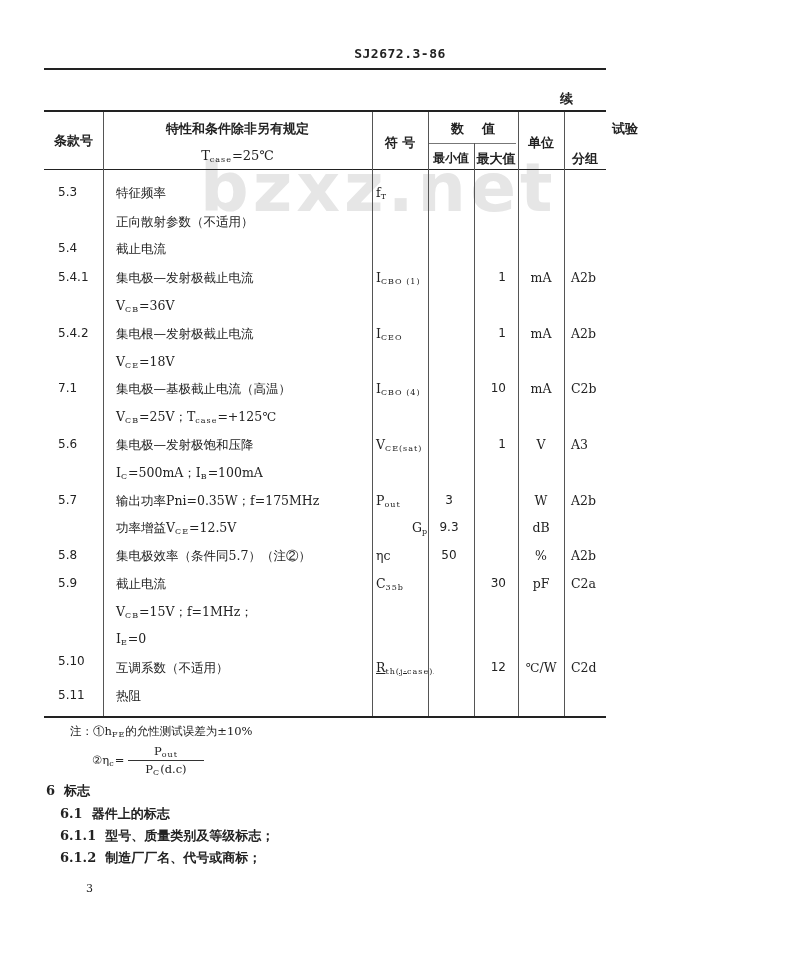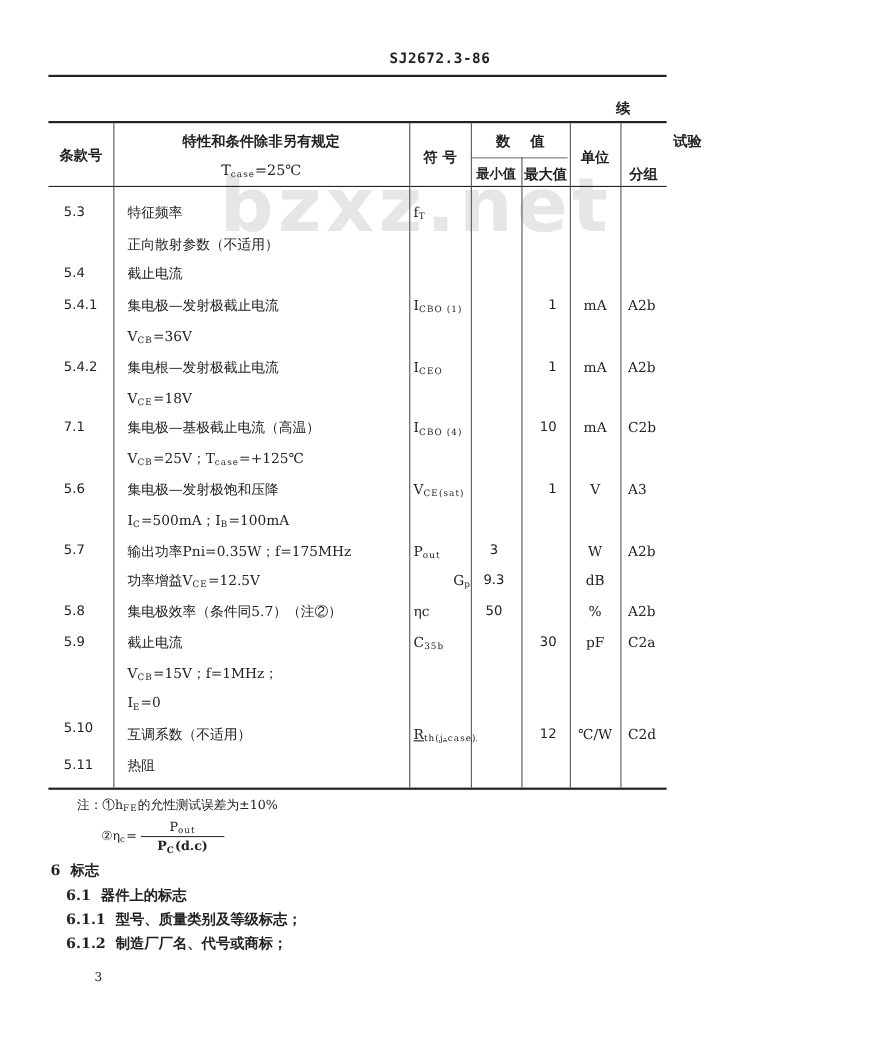--- a/index.html
+++ b/index.html
@@ -12,21 +12,21 @@
   .vline{position:absolute;width:1px;background:#555;}
   .hd{position:absolute;font-weight:bold;font-size:13px;text-align:center;}
   .cell{position:absolute;font-size:12.5px;white-space:nowrap;}
   .num{font-family:"DejaVu Sans","Liberation Sans",sans-serif;font-size:12px;}
   .sub{font-size:8px;vertical-align:-2px;letter-spacing:1px;}
   .watermark{left:200px;top:148px;font-family:"DejaVu Sans","Liberation Sans",sans-serif;font-weight:bold;font-size:68px;color:#e6e6e6;letter-spacing:4px;z-index:0;}
   .notes{font-size:11.5px;}
   .sec{font-size:13px;font-weight:bold;}
   .frac{display:inline-block;vertical-align:middle;text-align:center;}
   .frac .n{display:block;border-bottom:1px solid #333;padding:0 26px 1px 26px;}
-  .frac .d{display:block;padding-top:1px;font-weight:bold;}
+  .frac .d{display:block;padding-top:1px;}
 </style>
 </head>
 <body>
 
 <div class="abs watermark">bzxz.net</div>
 
 <div class="abs std-code">SJ2672.3-86</div>
 <div class="hr" style="left:44px;top:68px;width:562px;height:2px;"></div>
 <div class="abs cont">续</div>
 

